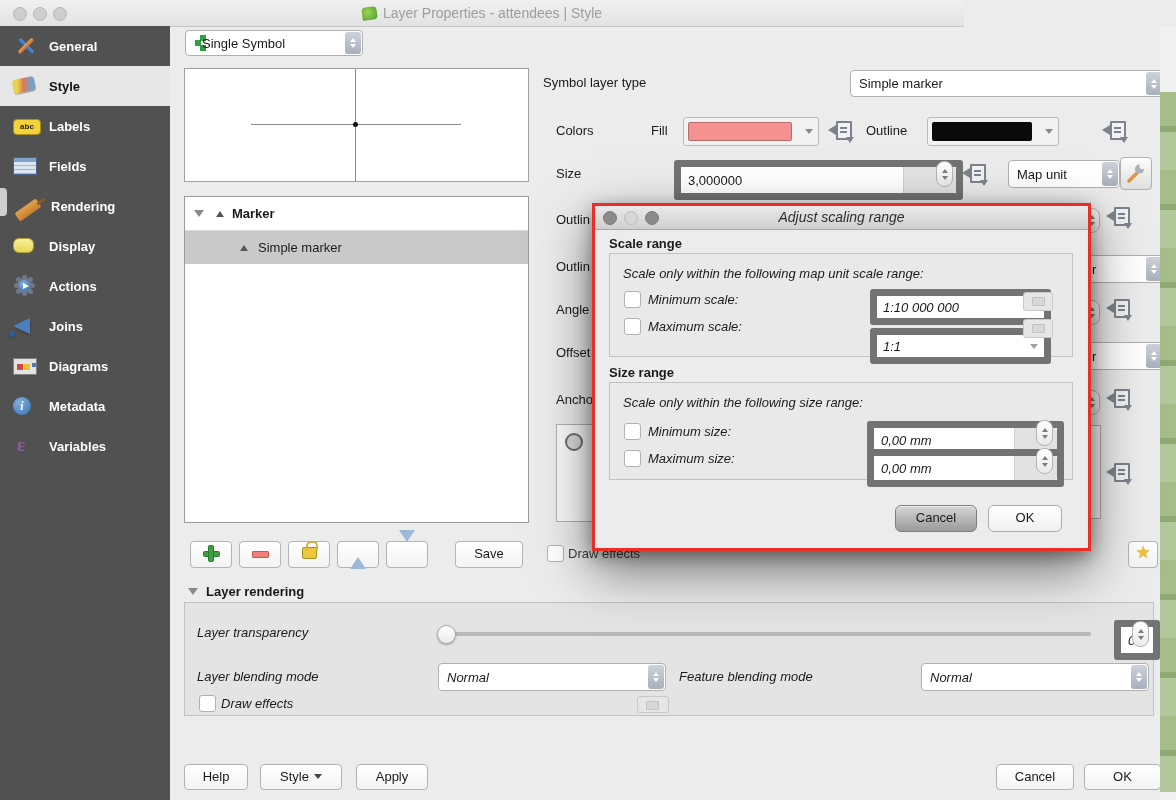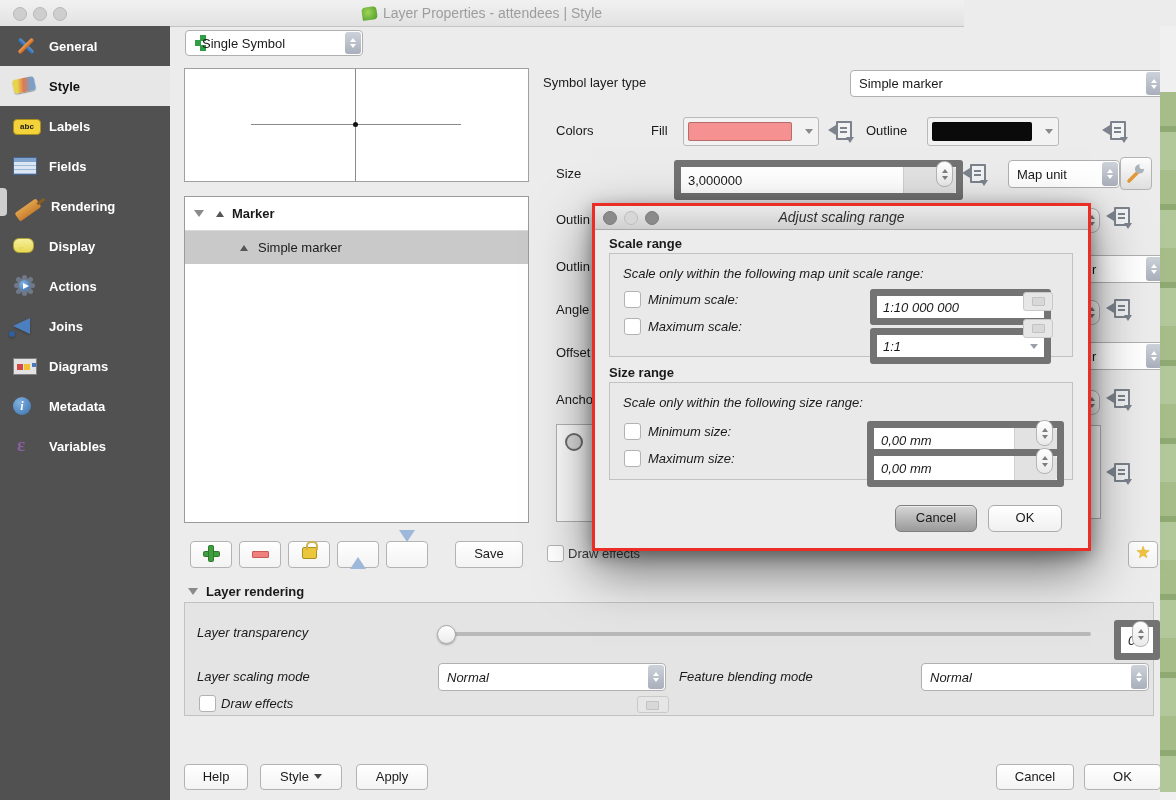--- a/index.html
+++ b/index.html
@@ -338,21 +338,21 @@
     <div class="lbl" style="left:12px;top:22px">Layer transparency</div>
     <div class="slider-track" style="left:258px;top:29px;width:648px"></div>
     <div class="slider-handle" style="left:252px;top:22px"></div>
     <div class="field" style="left:910px;top:17px;width:32px;height:26px">
         <span class="txt">0</span>
       </div>
     <div class="spinstep" style="left:947px;top:18px;height:24px">
         <i class="u"></i>
         <i class="d"></i>
       </div>
-    <div class="lbl" style="left:12px;top:66px">Layer scaling mode</div>
+    <div class="lbl" style="left:12px;top:66px">Layer blending mode</div>
     <div class="combo" style="left:253px;top:60px;width:226px;height:26px">
       <span class="txt">Normal</span>
       <span class="cap">
           <i class="u"></i>
           <i class="d"></i>
         </span>
     </div>
     <div class="lbl" style="left:494px;top:66px">Feature blending mode</div>
     <div class="combo" style="left:736px;top:60px;width:226px;height:26px">
       <span class="txt">Normal</span>

